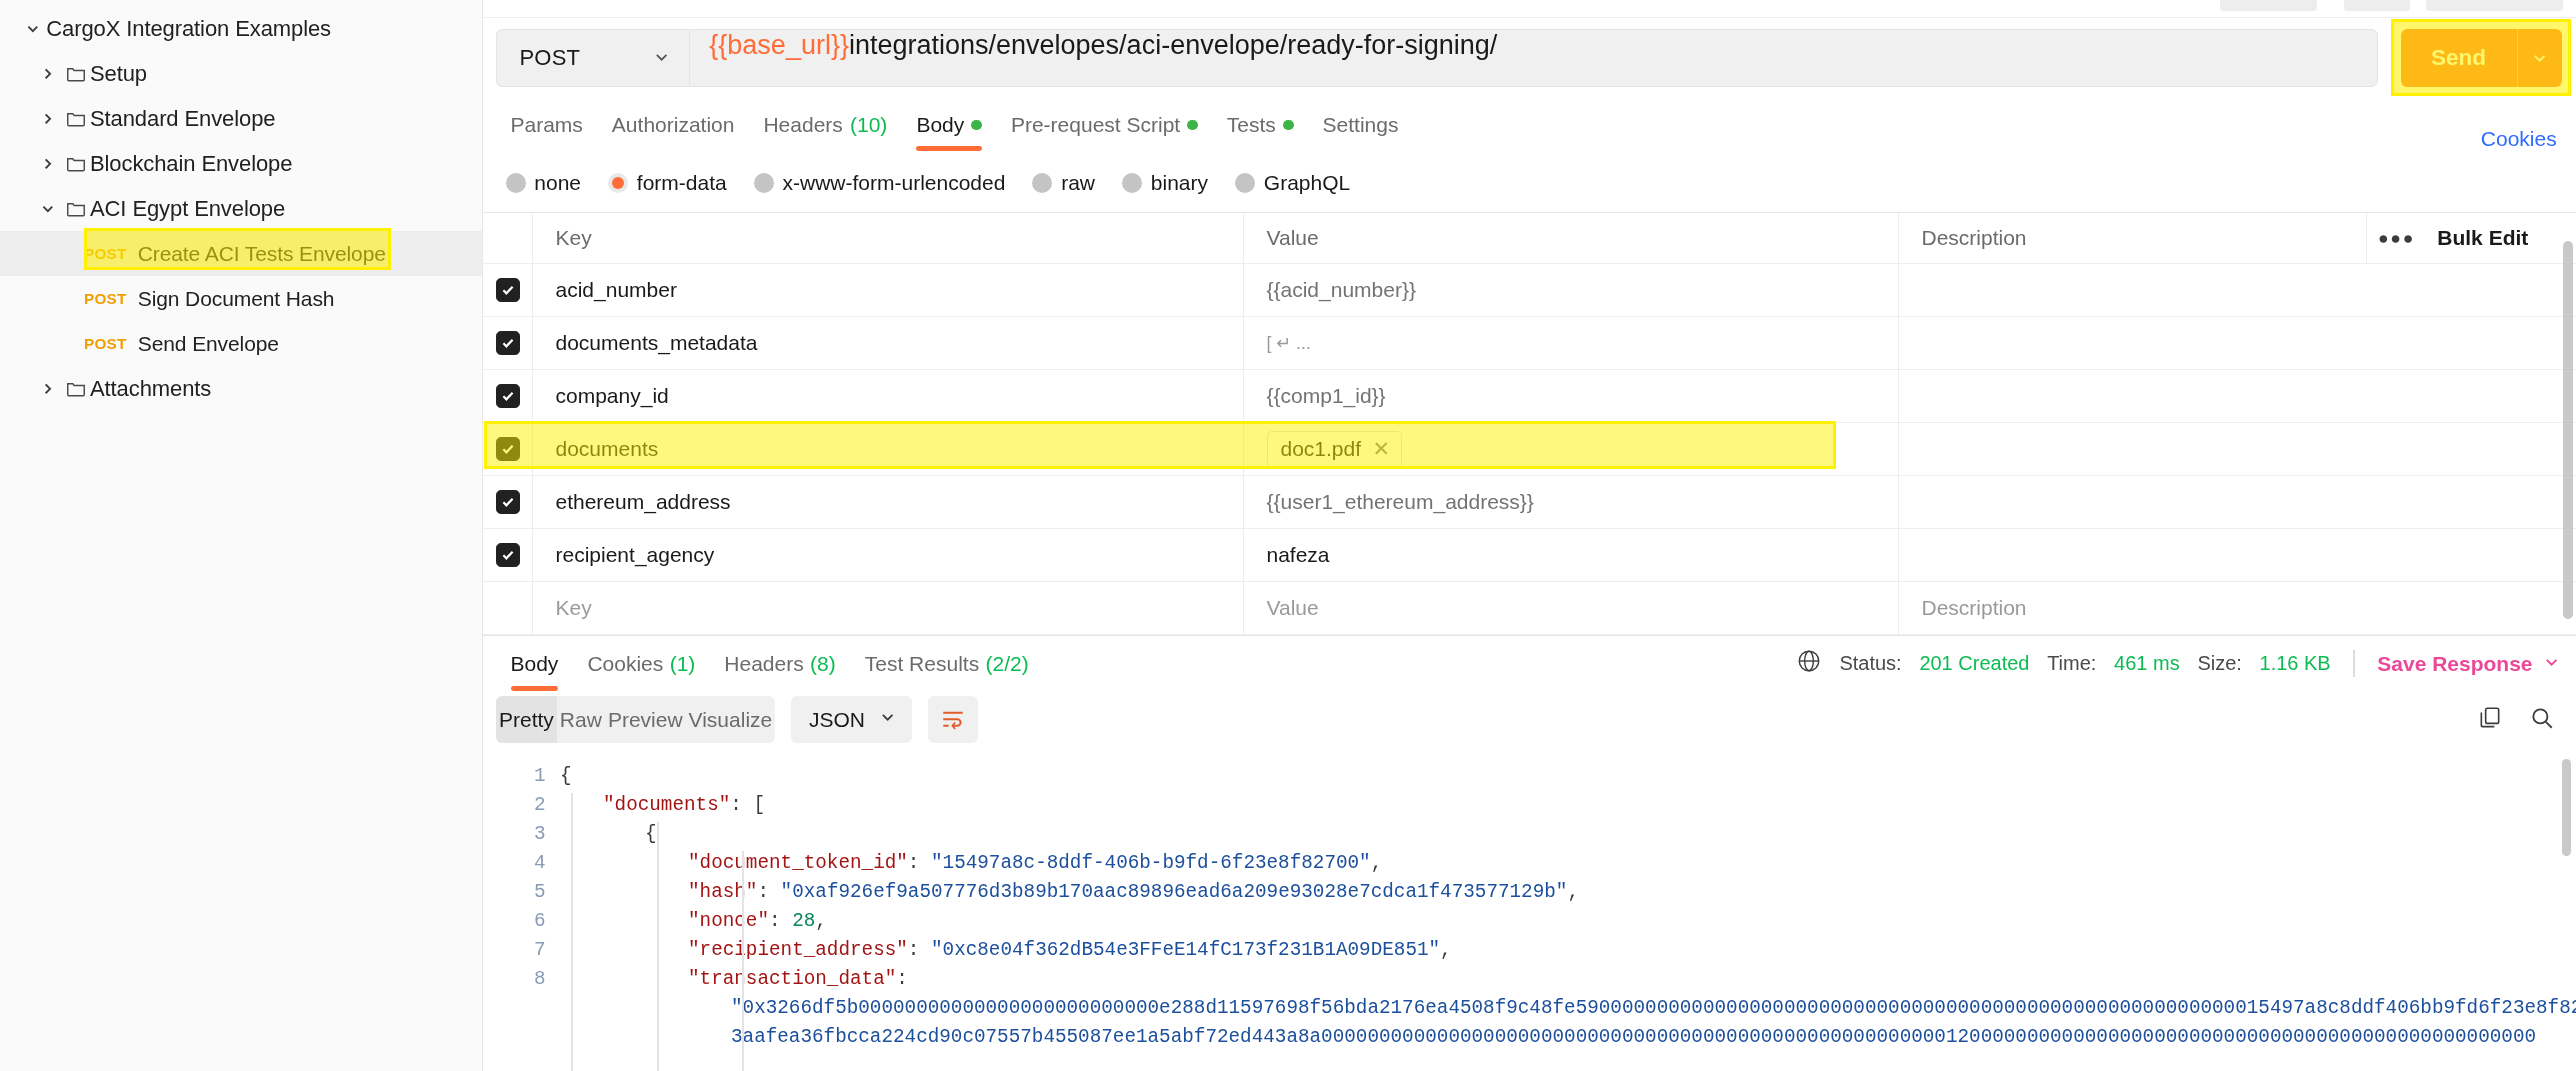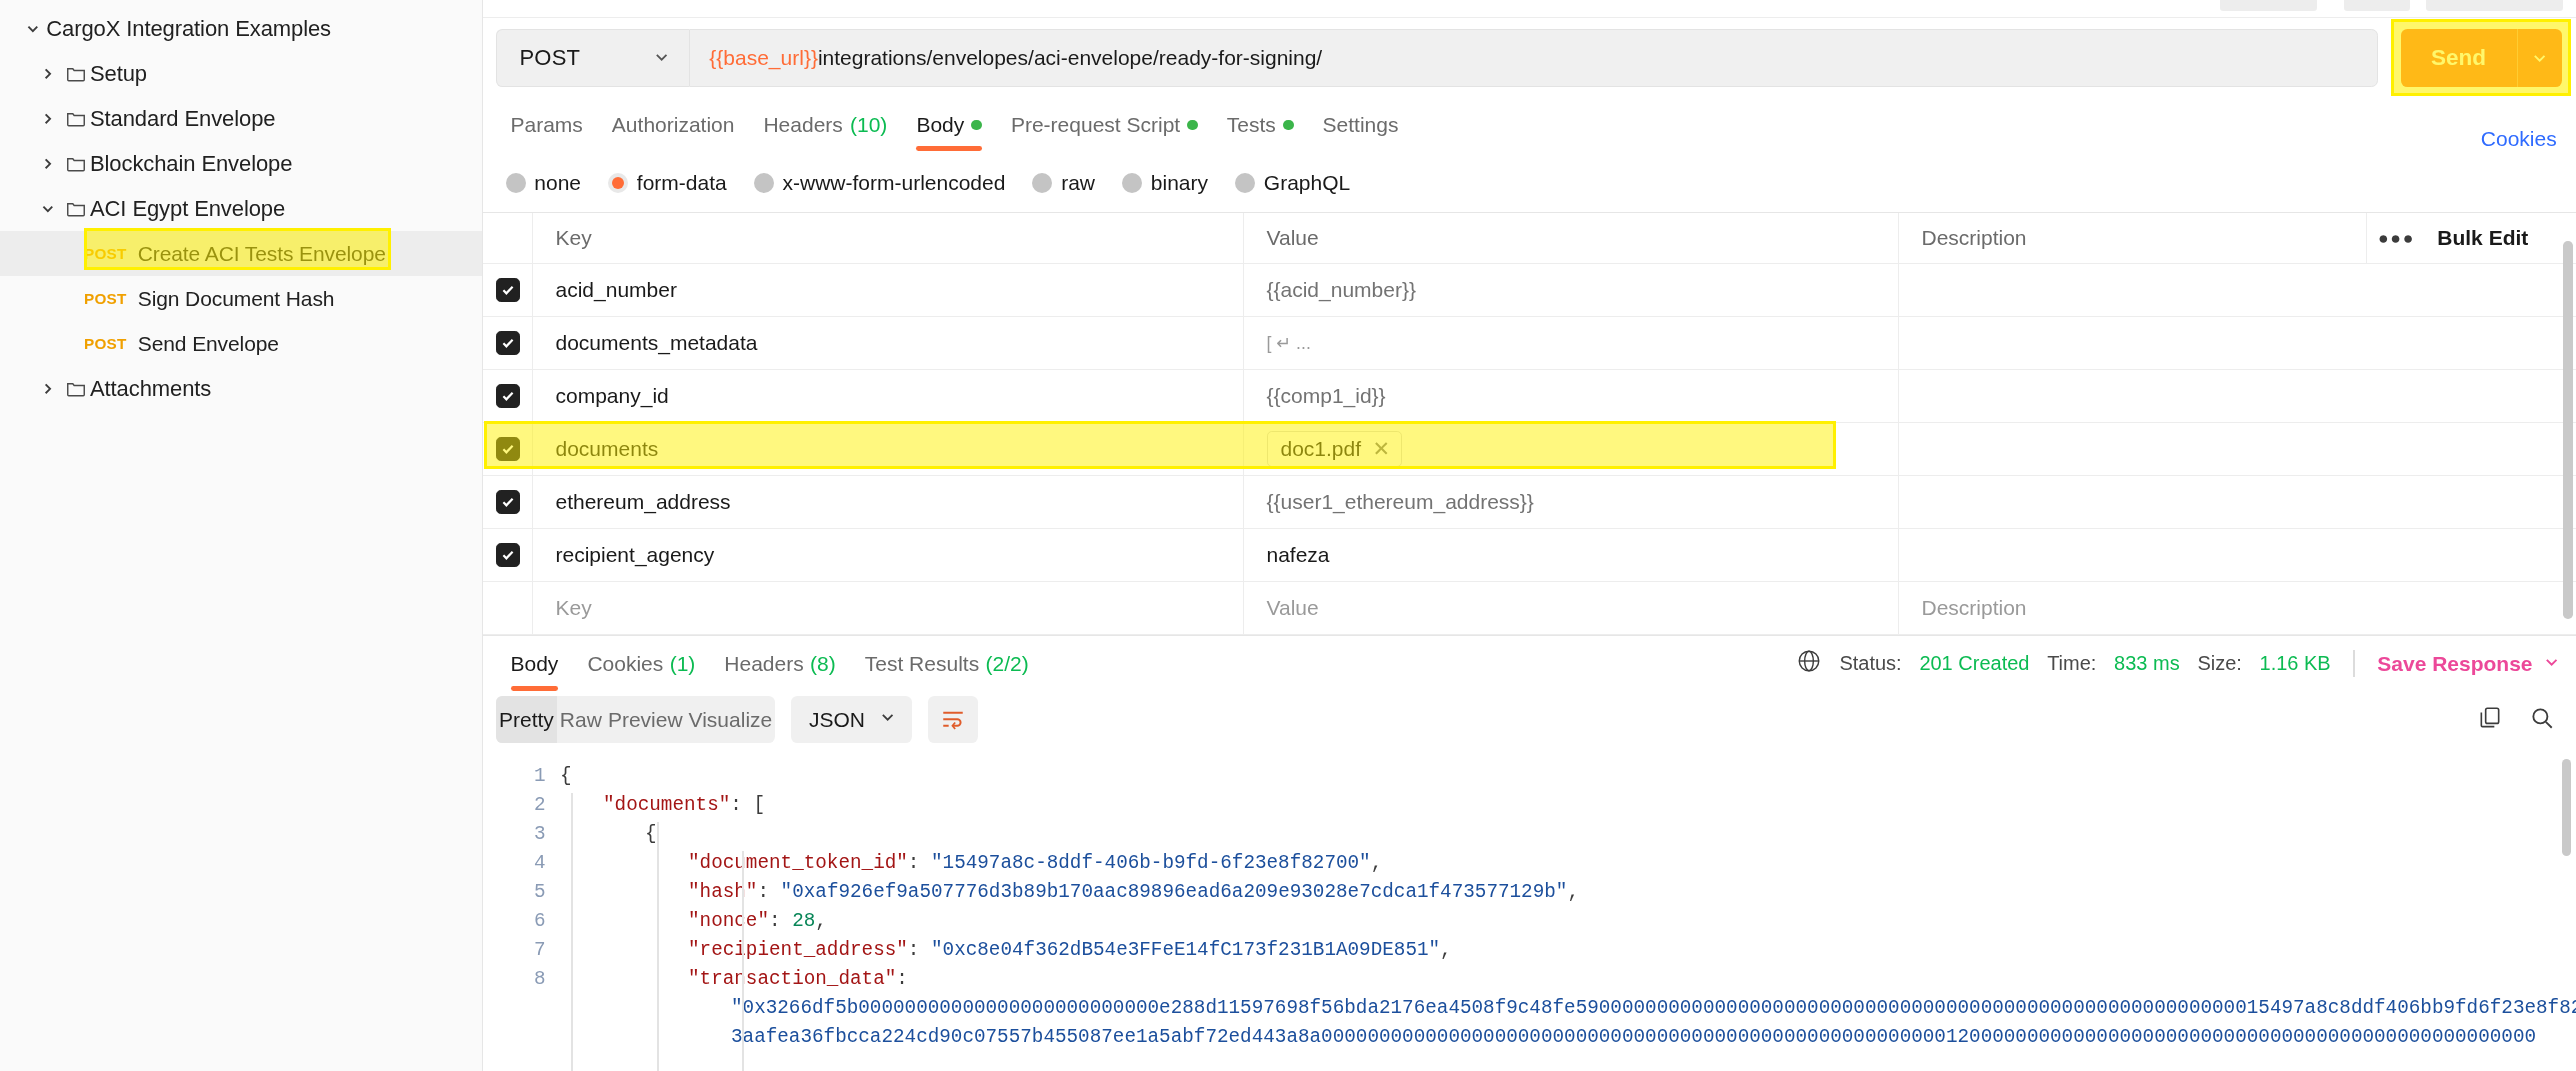--- a/index.html
+++ b/index.html
@@ -87,23 +87,23 @@
     padding: 0 17.7px 0 22.5px;
     cursor: pointer;
   }
   .method-select .m-label { font-size: 22px; color: #1a1a1a; font-weight: 400; letter-spacing:0.2px;}
   .method-select .m-caret { color: #555; }
   .url-input {
     flex: 1 1 auto; height: 58px;
     background: #f0f0f0;
     border: 1.6px solid #e3e3e3;
     border-radius: 0 6.4px 6.4px 0;
-    display: flex; align-items: center;
+    display: flex; align-items: flex-start;
     padding: 0 19.3px;
-    font-size: 21px;
+    font-size: 27px;
     overflow: hidden; white-space: nowrap;
     min-width: 0;
   }
   .url-input .var { color: #ff6c37; }
   .url-input .path { color: #1a1a1a; }
 
   .send-wrap { position: relative; margin-left: 22.5px; flex: 0 0 auto; }
   .send-hl {
     position: absolute; left: -9.7px; top: -9.7px;
     width: 180px; height: 77px;
@@ -604,21 +604,21 @@
           <span>
             <svg width="26" height="26" viewBox="0 0 24 24" fill="none" stroke="#3c3c3c" stroke-width="1.3">
                 <circle cx="12" cy="12" r="9"></circle>
                 <ellipse cx="12" cy="12" rx="4" ry="9"></ellipse>
                 <path d="M3 12h18"></path>
               </svg>
           </span>
           <span>Status:</span>
           <span class="g">201 Created</span>
           <span>Time:</span>
-          <span class="g">833 ms</span>
+          <span class="g">461 ms</span>
           <span>Size:</span>
           <span class="g">1.16 KB</span>
           <span class="divider"></span>
           <span class="save-resp">
             <span>Save Response</span>
             <span>
               <svg width="19.3" height="19.3" viewBox="0 0 16 16" fill="none" stroke="currentColor" stroke-width="1.6">
                   <path d="M4 6.5l4 4 4-4"></path>
                 </svg>
             </span>

